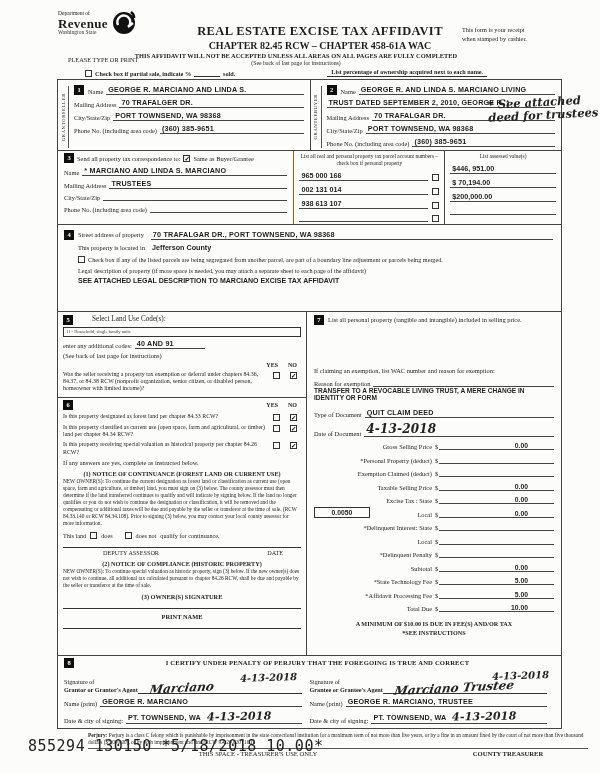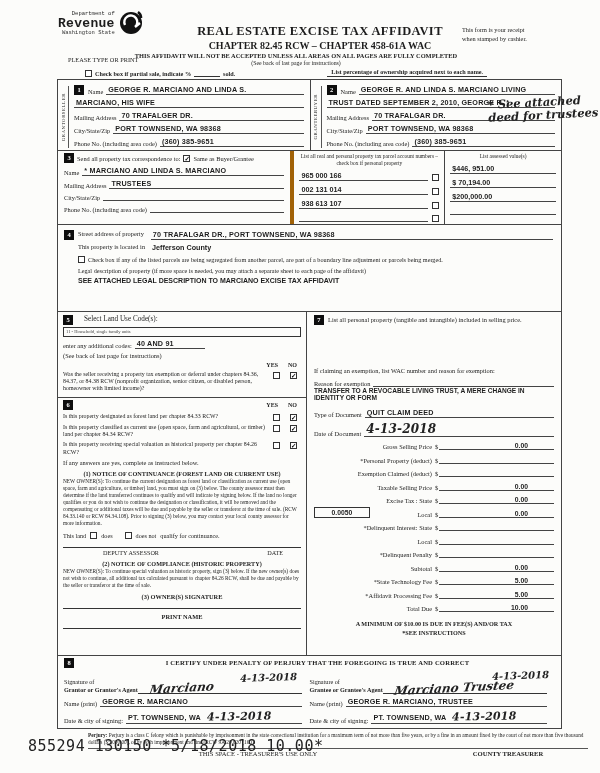--- a/index.html
+++ b/index.html
@@ -5,21 +5,21 @@
   html,body{margin:0;padding:0;background:#e8e8e6;}
   .page{width:600px;height:773px;background:#fcfcfa;position:relative;margin:0 auto;
         color:#1d1d1d;font-family:"Liberation Serif",serif;font-size:7px;overflow:hidden;
         box-sizing:border-box;padding:8px 38px 0 30px;}
   *{box-sizing:border-box;}
 
   
   .hdr{display:flex;align-items:flex-start;margin-left:28px;}
   .logo-col{width:120px;}
   .logo{display:flex;align-items:center;gap:2px;}
-  .logo-txt{text-align:right;line-height:1;font-family:Liberation Mono, monospace;}
+  .logo-txt{text-align:left;line-height:1;}
   .logo-dept{font-size:5.5px;color:#222;}
   .logo-name{font-size:13px;font-weight:bold;letter-spacing:.3px;}
   .logo-state{font-size:5.5px;color:#333;}
   .title-col{flex:1;text-align:center;padding-top:16px;}
   .main-title{font-size:12.5px;font-weight:bold;letter-spacing:.4px;}
   .chapter{font-size:10px;font-weight:bold;margin-top:1px;}
   .receipt-col{width:100px;font-size:6.3px;padding-top:18px;line-height:1.4;}
   .please-type{position:absolute;left:68px;top:56px;font-size:6.3px;}
   .warn{text-align:center;font-size:6.4px;font-weight:bold;margin-top:1px;}
   .see-back-c{text-align:center;font-size:5.8px;margin-top:1px;}
@@ -44,45 +44,45 @@
 
   .form{border:1px solid #444;margin-left:27px;position:relative;}
   .r{display:flex;border-bottom:1px solid #444;}
   .r:last-child{border-bottom:none;}
 
   
   .party{position:relative;width:50%;padding:2px 6px 3px 16px;}
   .party + .party{border-left:1px solid #444;}
 
   
-  .c-corr{width:47%;padding:2px 6px 3px 6px;border-right:4px solid #a16207;}
+  .c-corr{width:47%;padding:2px 6px 3px 6px;border-right:1px solid #a16207;}
   .c-parcel{width:30%;padding:2px 5px;border-right:1px solid #444;}
   .c-assess{width:23%;padding:2px 5px;}
   .col-head{font-size:5.4px;text-align:center;line-height:1.25;}
   .parcel-line{display:flex;align-items:flex-end;margin-top:4px;}
   .parcel-num{flex:1;border-bottom:1px solid #444;font-family:"Liberation Sans",sans-serif;
               font-weight:bold;font-size:7.2px;min-height:9px;padding-left:2px;}
   .parcel-line .cb{margin-left:4px;}
   .assess-val{border-bottom:1px solid #444;font-family:"Liberation Sans",sans-serif;
               font-weight:bold;font-size:7.2px;min-height:9px;margin-top:4px;padding-left:2px;}
   .sendline{font-size:6.4px;display:flex;align-items:center;gap:3px;}
 
   
   .sec4{width:100%;padding:2px 8px 4px 6px;min-height:86px;}
-  .sec4 .inline{display:flex;align-items:flex-start;gap:4px;margin-top:3px;}
+  .sec4 .inline{display:flex;align-items:center;gap:4px;margin-top:3px;}
   .plain-val{font-family:"Liberation Sans",sans-serif;font-weight:bold;font-size:7.2px;}
   .seg-line{font-size:6.2px;margin-top:4px;display:flex;gap:3px;align-items:flex-start;}
   .legal-lab{font-size:6.2px;margin-top:4px;}
   .legal-val{font-family:"Liberation Sans",sans-serif;font-weight:bold;font-size:7px;margin:3px 0 0 8px;}
 
   
   .r4{height:344px;}
   .c-left{width:49.5%;border-right:1px solid #444;padding:3px 5px 0 5px;overflow:hidden;}
   .c-right{width:50.5%;padding:3px 7px 0 7px;position:relative;overflow:hidden;}
-  .sec5-head{display:flex;gap:11px;align-items:flex-start;}
+  .sec5-head{display:flex;gap:19px;align-items:flex-start;}
   .luc-box{border:1px solid #333;height:10px;margin-top:2px;font-size:4.6px;color:#444;
            padding:1px 2px;overflow:hidden;white-space:nowrap;}
   .small-line{font-size:6.4px;margin-top:3px;}
   .yn-head{display:flex;justify-content:flex-end;gap:10px;font-size:6px;font-weight:bold;margin-top:3px;padding-right:4px;}
   .q-row{display:flex;align-items:flex-start;margin-top:3px;}
   .q-text{flex:1;font-size:5.9px;line-height:1.25;padding-right:6px;}
   .q-boxes{display:flex;gap:10px;padding-right:4px;padding-top:1px;}
   .divider{border-top:1px solid #444;margin:4px -5px 0 -5px;position:relative;}
   .notice-title{font-size:6.2px;font-weight:bold;text-align:center;margin-top:4px;}
   .notice-body{font-size:5.35px;line-height:1.3;margin-top:1px;text-align:left;}
@@ -180,23 +180,20 @@
         <div class="vlab">
           <span>SELLER</span>
           <span>GRANTOR</span>
         </div>
         <div class="fl">
             <span class="badge">1</span>
           <span class="flabel" style="margin-left:4px">Name</span>
           <span class="fvalue">GEORGE R. MARCIANO AND LINDA S.</span>
           </div>
         <div class="fl">
-            <span class="fvalue">MARCIANO, HIS WIFE</span>
-          </div>
-        <div class="fl">
             <span class="flabel">Mailing Address</span>
           <span class="fvalue">70 TRAFALGER DR.</span>
           </div>
         <div class="fl">
             <span class="flabel">City/State/Zip</span>
           <span class="fvalue">PORT TOWNSEND, WA 98368</span>
           </div>
         <div class="fl">
             <span class="flabel">Phone No. (including area code)</span>
           <span class="fvalue">(360) 385-9651</span>

